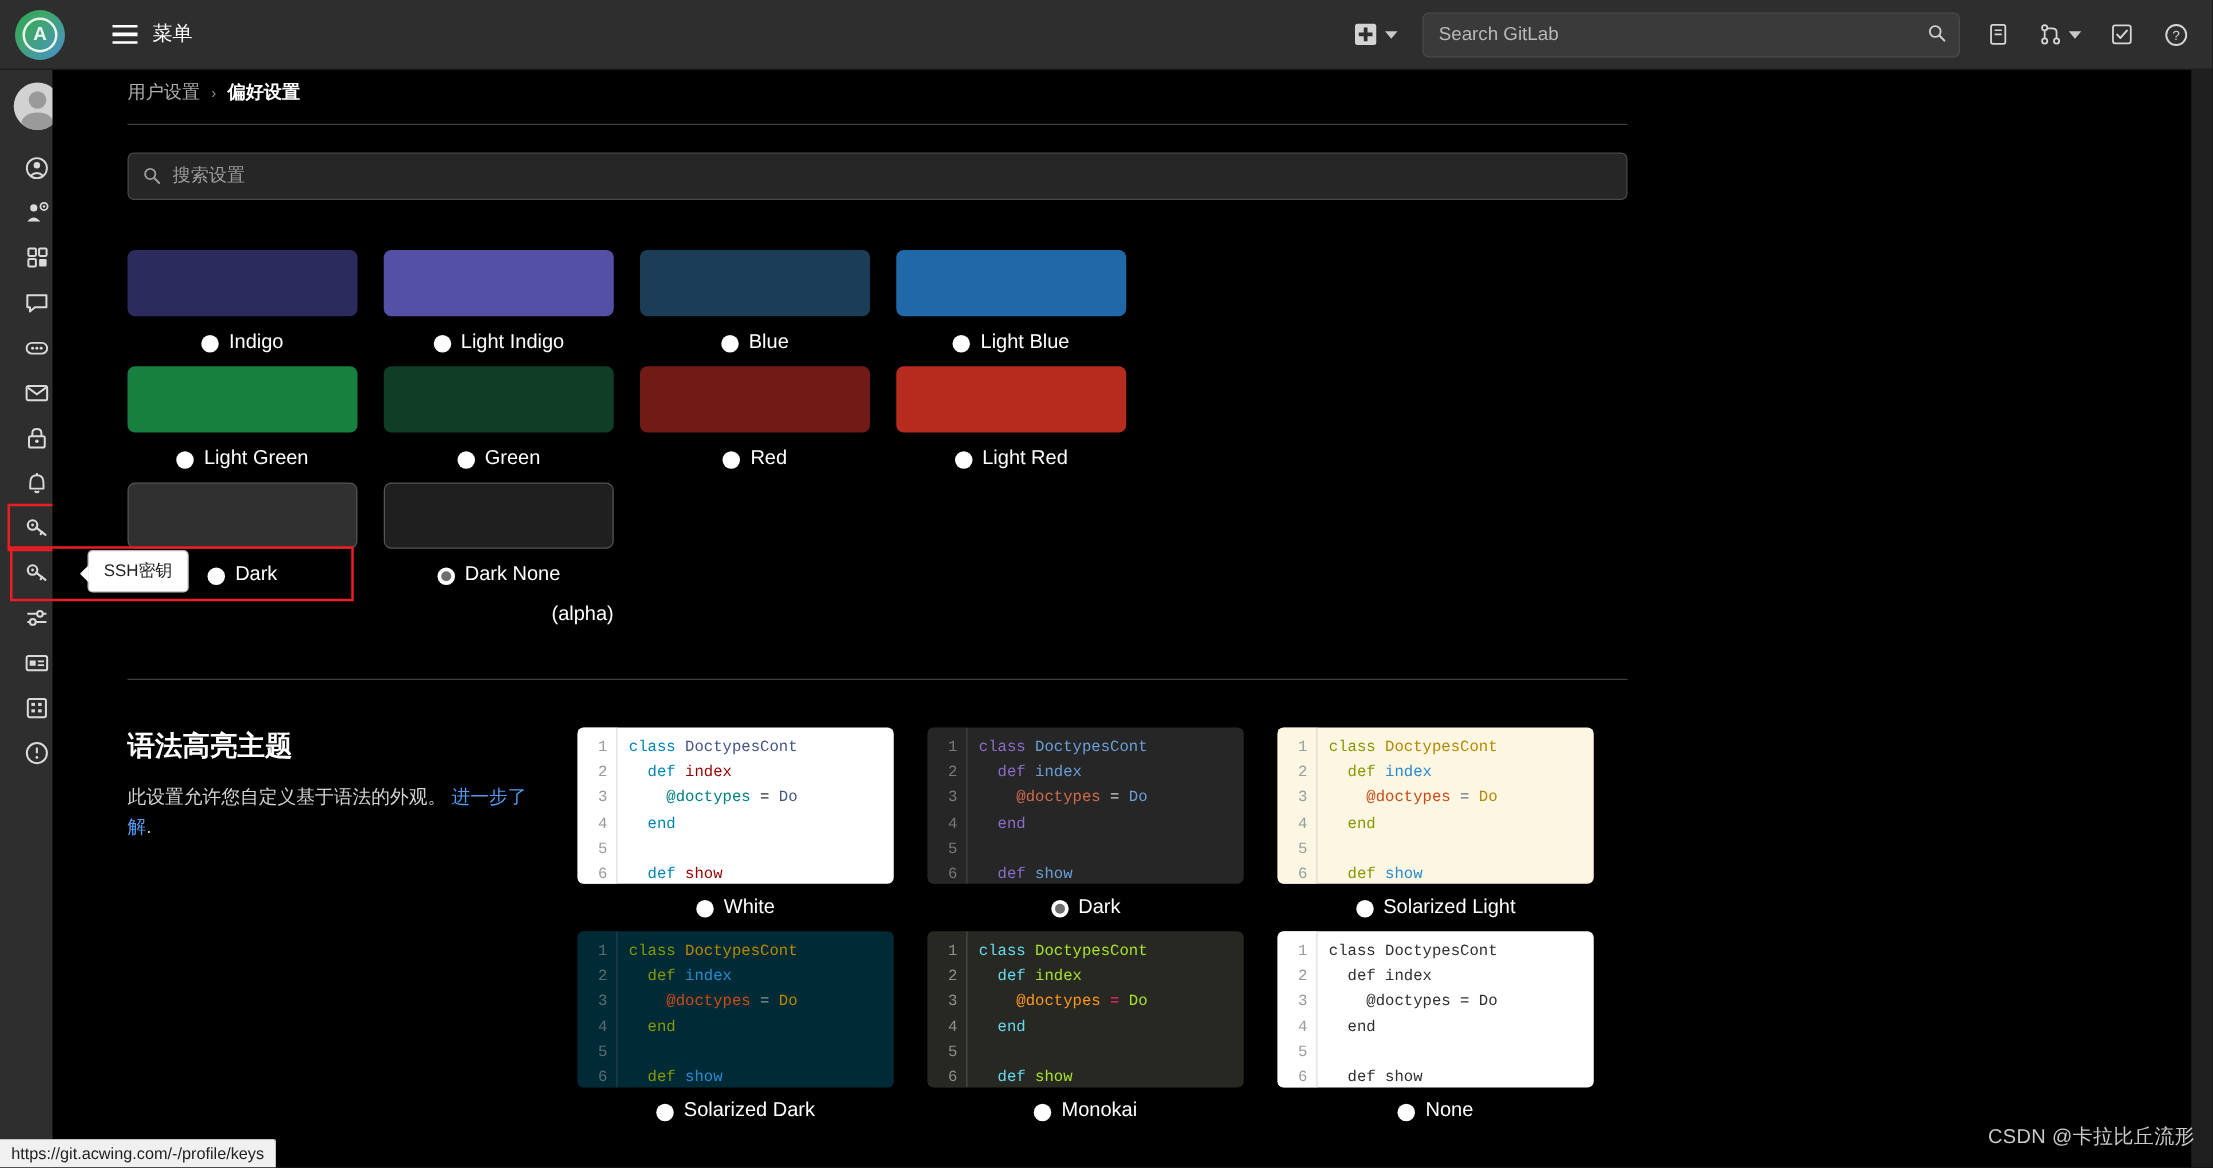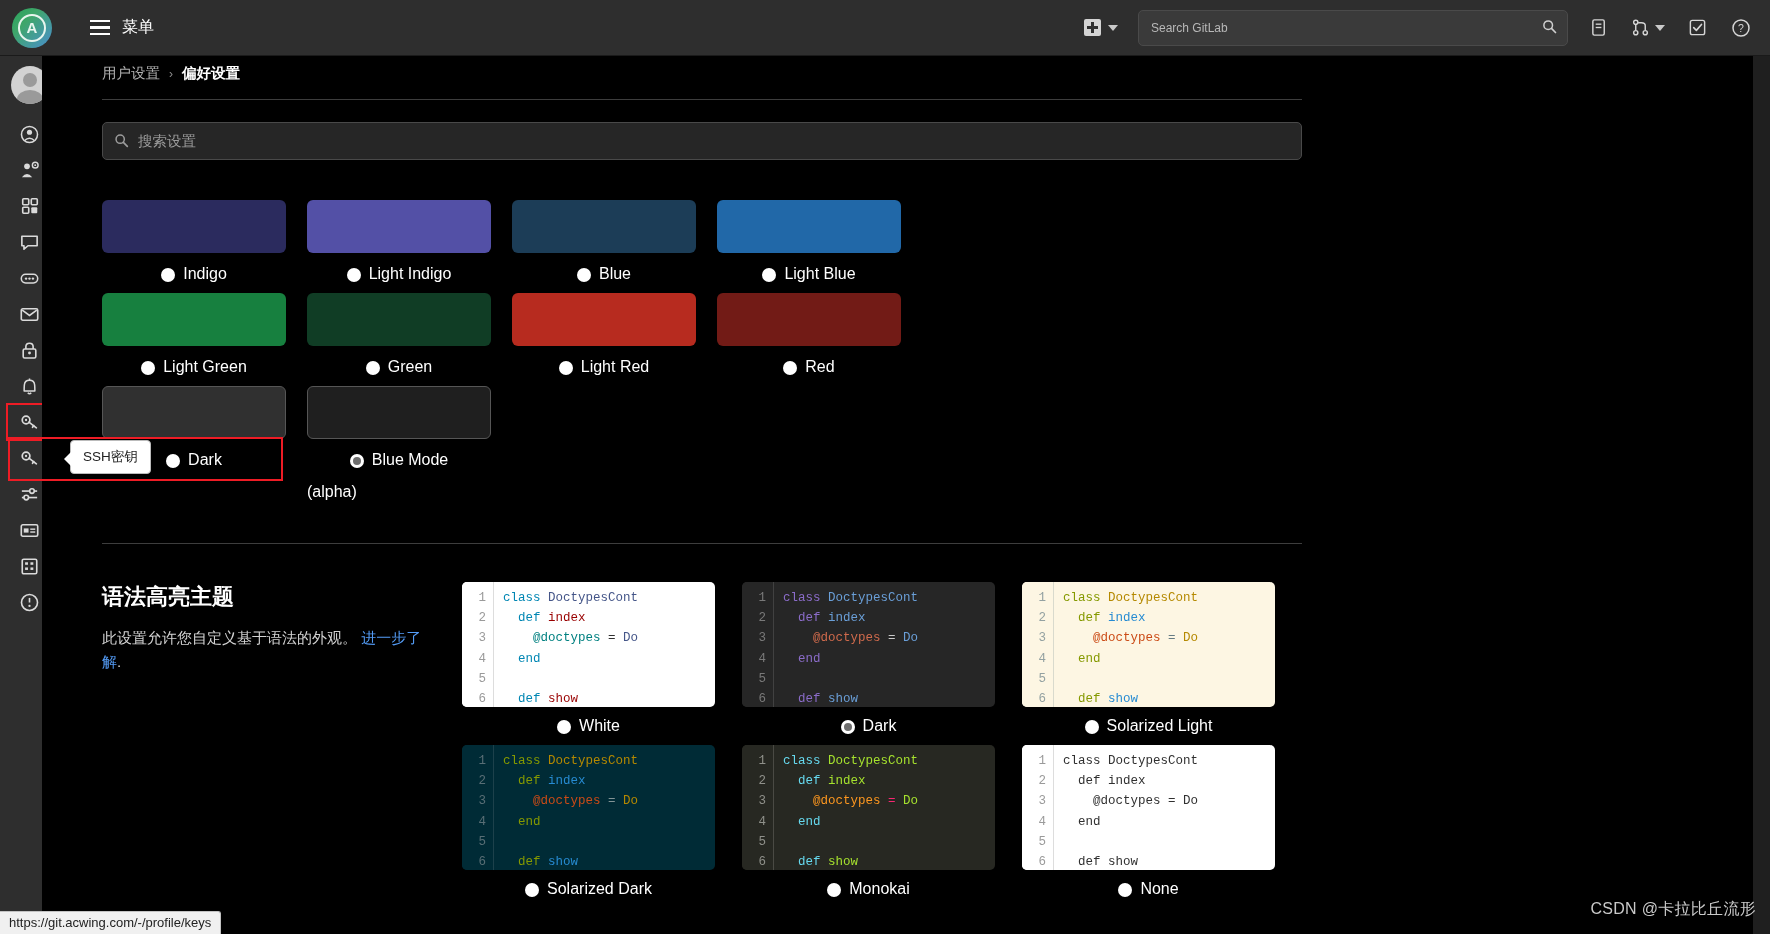--- a/index.html
+++ b/index.html
@@ -54,21 +54,21 @@
   .caret {
     width: 0; height: 0; border-left: 5px solid transparent;
     border-right: 5px solid transparent; border-top: 6px solid #c9c9c9;
   }
   .search-wrap {
     position: relative; width: 430px; height: 36px; margin: 0 8px;
   }
   .search-input {
     width: 100%; height: 100%; background: #3a3a3a;
     border: 1px solid #4a4a4a; border-radius: 5px;
-    color: #d0d0d0; font-size: 12px; padding: 0 36px 0 12px;
+    color: #d0d0d0; font-size: 15px; padding: 0 36px 0 12px;
     font-family: "Liberation Sans", sans-serif; outline: none;
   }
   .search-input::placeholder { color: #b8b8b8; }
   .search-mag {
     position: absolute; right: 11px; top: 9px; width: 15px; height: 15px;
     pointer-events: none;
   }
   .ticon {
     width: 42px; height: 56px; display: flex; align-items: center;
     justify-content: center; cursor: pointer; color: #d6d6d6;
@@ -172,21 +172,21 @@
   .radio {
     width: 14px; height: 14px; border-radius: 50%; background: #fff;
     flex: 0 0 auto; position: relative; margin-top: 2px;
   }
   .radio.sel { background: #fff; }
   .radio.sel::after {
     content:""; position:absolute; left:3px; top:3px; width:8px; height:8px;
     border-radius:50%; background:#6e6e6e;
   }
   .theme-label.two-line { flex-wrap: wrap; }
-  .theme-label .lbl2 { width: 100%; text-align: left; }
+  .theme-label .lbl2 { width: 100%; text-align: right; }
 
   .divider2 {
     height: 1px; background: #3d3d3d; margin: 40px 0 38px 60px; width: 1200px;
   }
 
   .syntax-grid {
     display: grid; grid-template-columns: repeat(3, 253px);
     column-gap: 27px; row-gap: 10px;
   }
   .code-card {
@@ -447,45 +447,45 @@
               </div>
             </div>
             <div class="theme-cell">
               <div class="swatch" style="background: rgb(16, 61, 37);"></div>
               <div class="theme-label">
                 <span class="radio"></span>
                 <span>Green</span>
               </div>
             </div>
             <div class="theme-cell">
+              <div class="swatch" style="background: rgb(114, 27, 22);"></div>
+              <div class="theme-label">
+                <span class="radio"></span>
+                <span>Red</span>
+              </div>
+            </div>
+            <div class="theme-cell">
               <div class="swatch" style="background: rgb(183, 43, 31);"></div>
               <div class="theme-label">
                 <span class="radio"></span>
                 <span>Light Red</span>
-              </div>
-            </div>
-            <div class="theme-cell">
-              <div class="swatch" style="background: rgb(114, 27, 22);"></div>
-              <div class="theme-label">
-                <span class="radio"></span>
-                <span>Red</span>
               </div>
             </div>
             <div class="theme-cell">
               <div class="swatch bordered" style="background: rgb(48, 48, 48);"></div>
               <div class="theme-label">
                 <span class="radio"></span>
                 <span>Dark</span>
               </div>
             </div>
             <div class="theme-cell">
               <div class="swatch bordered" style="background: rgb(31, 31, 31);"></div>
               <div class="theme-label two-line">
                 <span class="radio sel"></span>
-                <span>Blue Mode</span>
+                <span>Dark None</span>
                 <span class="lbl2">(alpha)</span>
               </div>
             </div>
           </div>
       </div>
     </div>
 
     <div class="divider2"></div>
 
     <div class="section">

